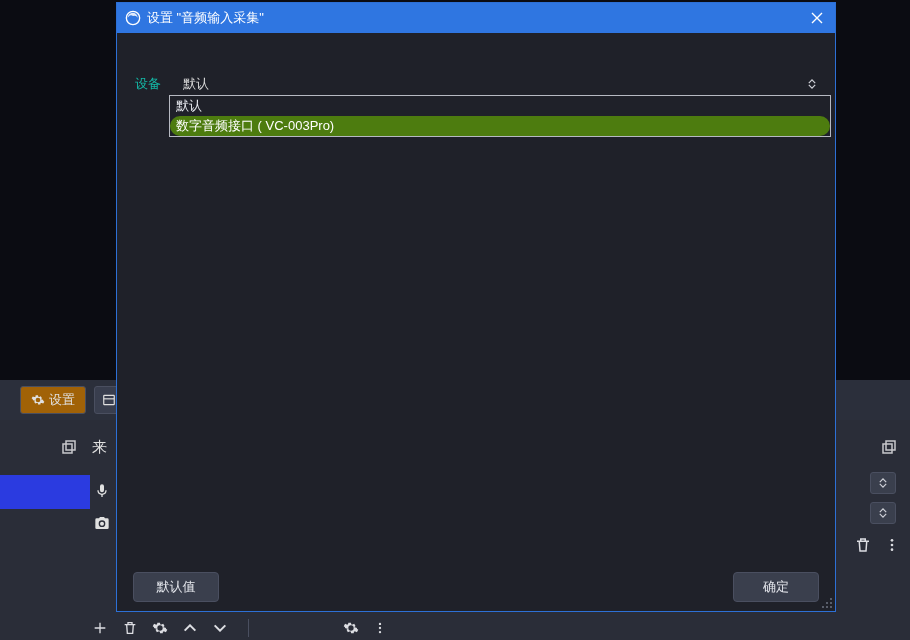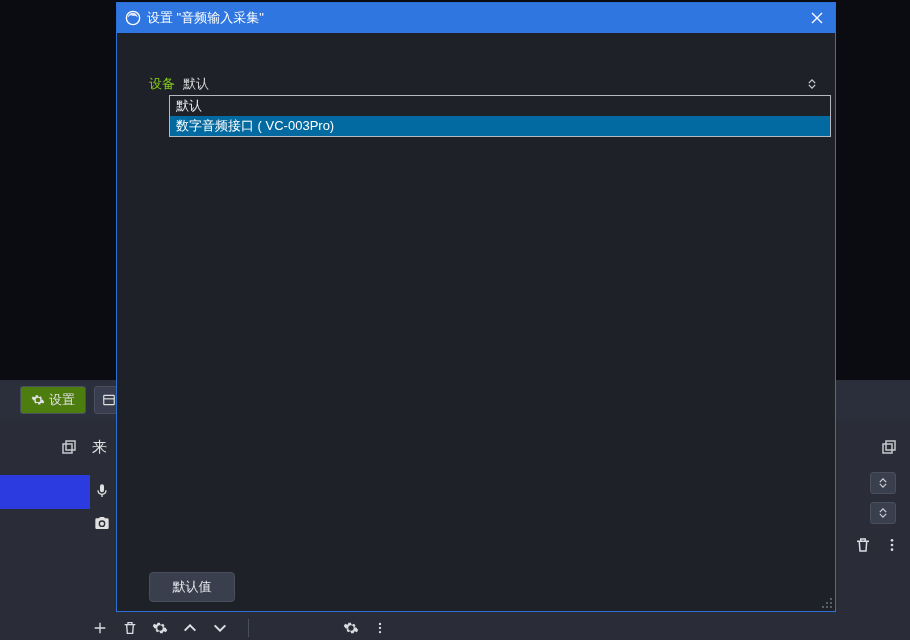--- a/index.html
+++ b/index.html
@@ -35,21 +35,21 @@
     display: flex;
     align-items: center;
     gap: 8px;
     padding-left: 20px;
     box-sizing: border-box;
   }
   .pill-btn {
     display: inline-flex;
     align-items: center;
     gap: 4px;
-    background: #4d7c0f;
+    background: #a16207;
     border: 1px solid #4a4f60;
     border-radius: 3px;
     height: 26px;
     padding: 0 10px;
     color: #e0e0e0;
   }
   .pill-btn .g-ico { width: 14px; height: 14px; }
   .square-btn {
     display: inline-flex;
     align-items: center;
@@ -222,22 +222,21 @@
     padding: 40px 12px 0 18px;
     box-sizing: border-box;
   }
 
   .row {
     display: flex;
     align-items: center;
   }
   .label {
     width: 40px;
-    color: #84cc16;
-    text-align: right;
+    color: #14b8a6;
   }
   .combo {
     flex: 1;
     height: 22px;
     display: flex;
     align-items: center;
     justify-content: space-between;
     padding: 0 6px 0 8px;
     color: #d8d8d8;
     position: relative;
@@ -262,29 +261,30 @@
     box-sizing: border-box;
   }
   .dd-item {
     height: 20px;
     line-height: 20px;
     padding: 0 6px;
     color: #e6e8ee;
     font-size: 13px;
   }
   .dd-item.hl {
-    background: #0369a1;
+    background: #4d7c0f;
     color: #ffffff;
+    border-radius: 10px;
   }
 
   .dlg-footer {
     height: 48px;
     display: flex;
     align-items: center;
-    padding: 0 32px;
+    padding: 0 16px;
     gap: 10px;
     position: relative;
   }
   .dlg-btn {
     height: 28px;
     min-width: 56px;
     padding: 0 14px;
     display: inline-flex;
     align-items: center;
     justify-content: center;
@@ -456,20 +456,23 @@
       <div class="dd-item">默认</div>
       <div class="dd-item hl">数字音频接口 ( VC-003Pro)</div>
     </div>
   </div>
 
   <div class="dlg-footer">
     <div class="dlg-btn">
       <span>默认值</span>
     </div>
     <span class="fspacer"></span>
+    <div class="dlg-btn">
+      <span>确定</span>
+    </div>
     <svg class="resize-grip" viewBox="0 0 12 12">
       <circle cx="10" cy="2" r="1" fill="currentColor"></circle>
       <circle cx="10" cy="6" r="1" fill="currentColor"></circle>
       <circle cx="6" cy="6" r="1" fill="currentColor"></circle>
       <circle cx="10" cy="10" r="1" fill="currentColor"></circle>
       <circle cx="6" cy="10" r="1" fill="currentColor"></circle>
       <circle cx="2" cy="10" r="1" fill="currentColor"></circle>
     </svg>
   </div>
 </div>

